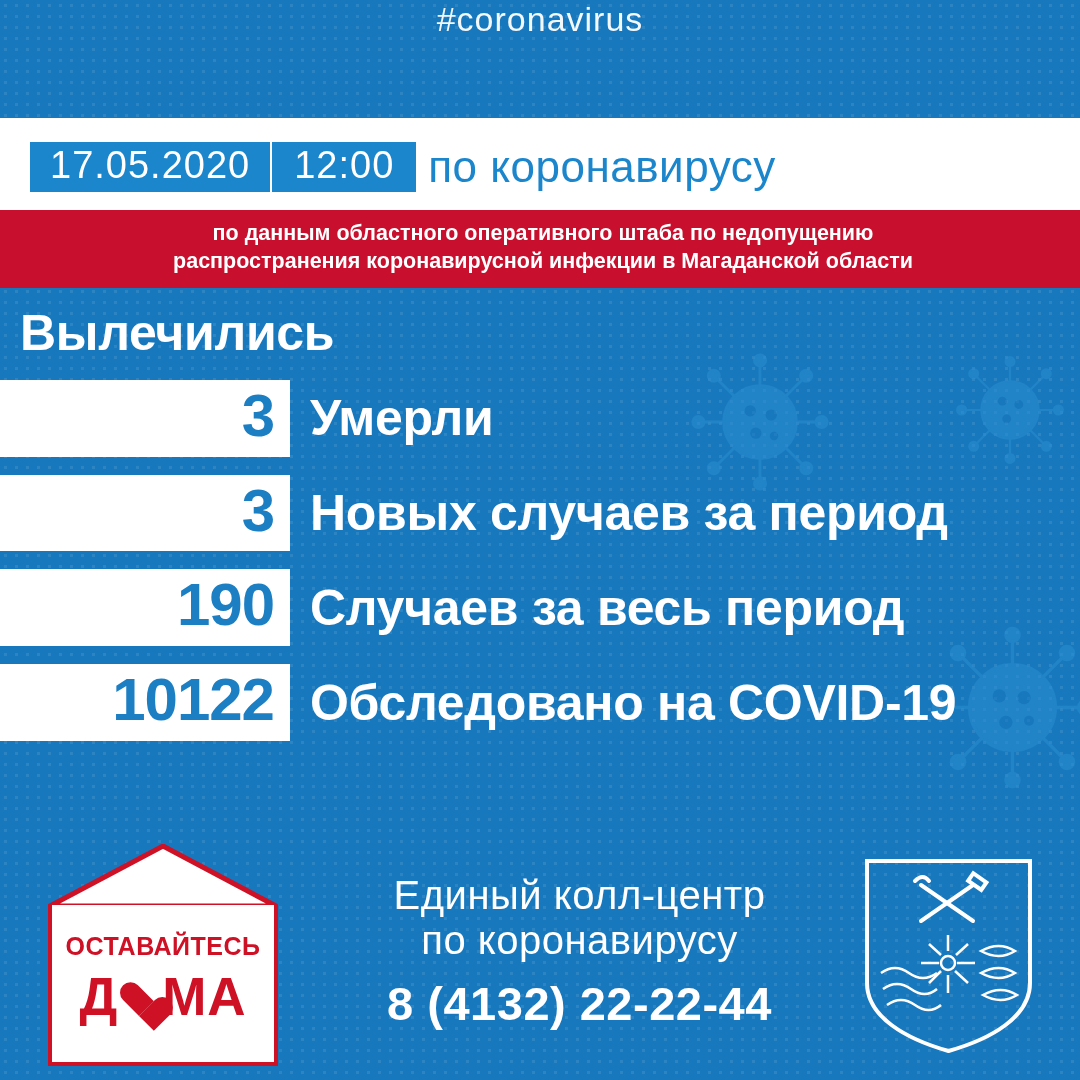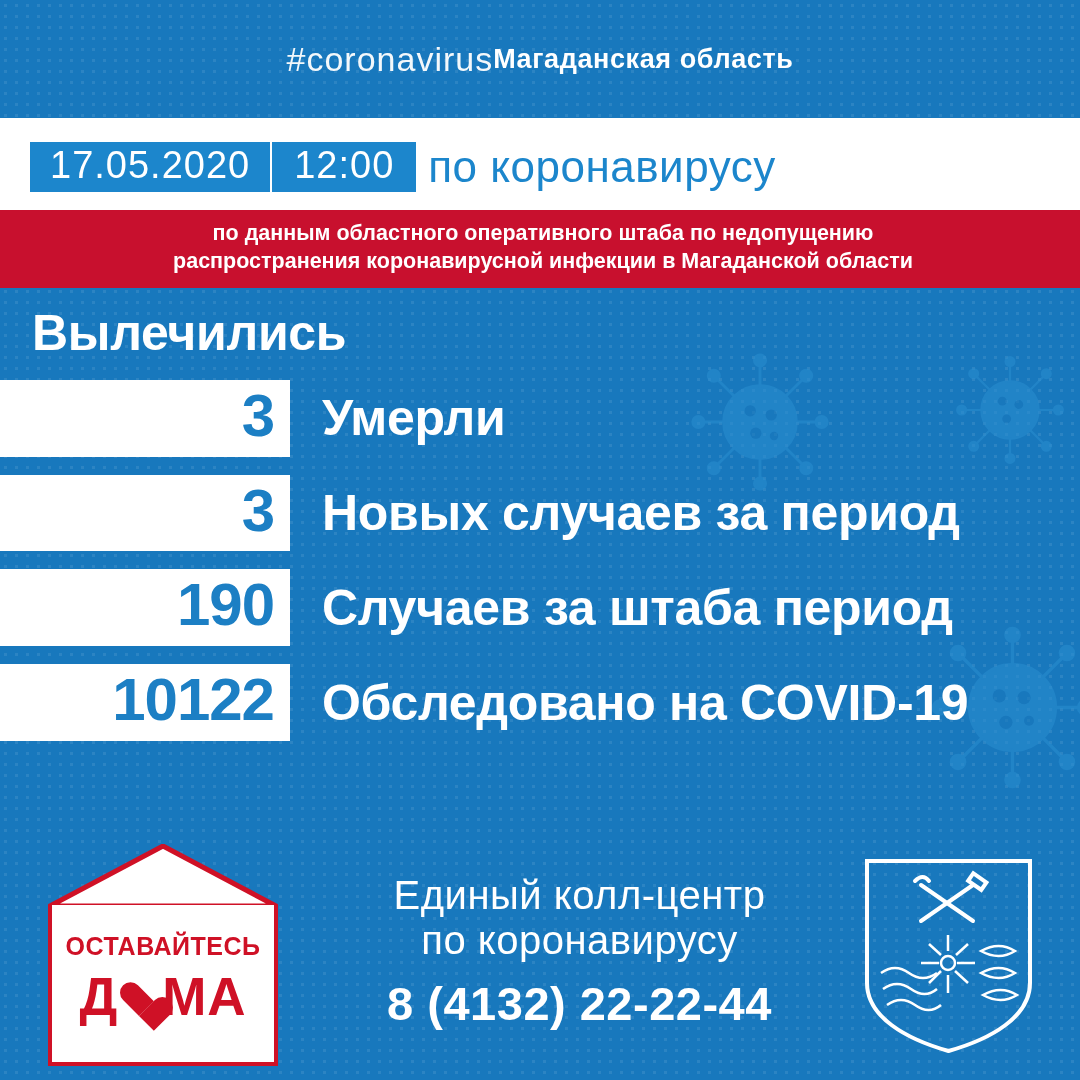--- a/index.html
+++ b/index.html
@@ -19,22 +19,23 @@
 
   
   .virus { position: absolute; opacity: .55; }
 
   
   .header {
     position: relative;
     height: 118px;
     display: flex;
     align-items: center;
-    justify-content: center;
+    justify-content: flex-start;
     padding: 0 42px;
+    flex-direction: column;
   }
   .hashtag {
     color: #ffffff;
     font-size: 34px;
     letter-spacing: 1px;
     font-weight: 400;
     opacity: .95;
   }
   .region {
     color: #ffffff;
@@ -110,21 +111,21 @@
     text-align: right;
     padding: 4px 16px 8px 16px;
     min-width: 290px;
     line-height: 1.08;
     letter-spacing: -1px;
   }
   .stat-label {
     color: #ffffff;
     font-size: 50px;
     font-weight: 700;
-    margin-left: 32px;
+    margin-left: 20px;
     white-space: nowrap;
     letter-spacing: -0.3px;
   }
 
   
   .footer {
     position: absolute;
     left: 0; right: 0; bottom: 0;
     height: 250px;
     display: flex;
@@ -301,21 +302,20 @@
         <circle cx="42" cy="43" r="4"></circle>
           <circle cx="57" cy="44" r="4"></circle>
         <circle cx="46" cy="59" r="4"></circle>
           <circle cx="60" cy="58" r="3"></circle>
       </g>
     </g>
   </svg>
 
   <div class="header">
     <div class="hashtag">#coronavirus</div>
-    <div class="region">Магаданская область</div>
   </div>
 
   <div class="title-block">
     <div class="subtitle-row">
       <div class="chip">17.05.2020</div>
       <div class="chip time">12:00</div>
       <div class="subtitle-text">по коронавирусу</div>
     </div>
   </div>
 
@@ -335,21 +335,21 @@
       <div class="stat-label">Умерли</div>
     </div>
 
     <div class="stat-row">
       <div class="stat-num">3</div>
       <div class="stat-label">Новых случаев за период</div>
     </div>
 
     <div class="stat-row">
       <div class="stat-num">190</div>
-      <div class="stat-label">Случаев за штаба период</div>
+      <div class="stat-label">Случаев за весь период</div>
     </div>
 
     <div class="stat-row">
       <div class="stat-num">10122</div>
       <div class="stat-label">Обследовано на COVID-19</div>
     </div>
 
   </div>
 
   <div class="footer">

